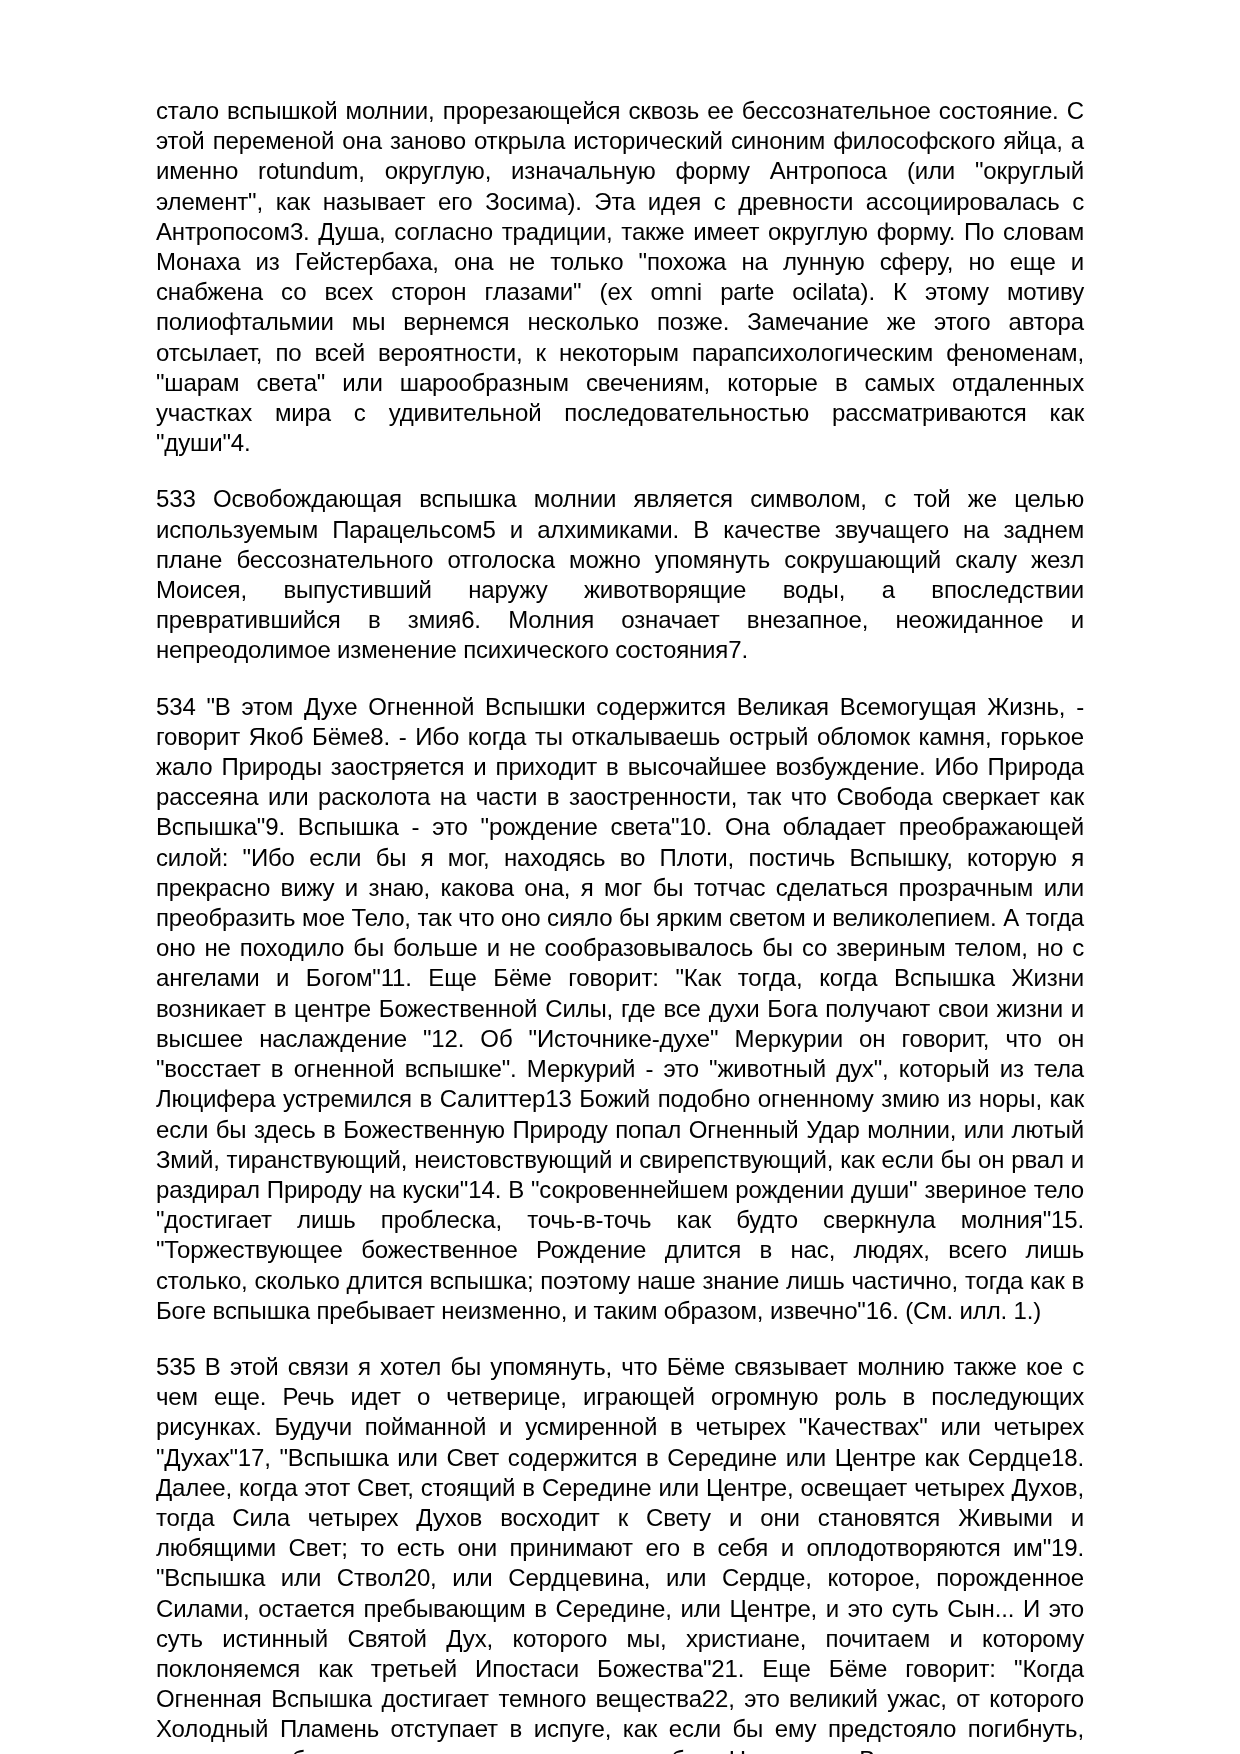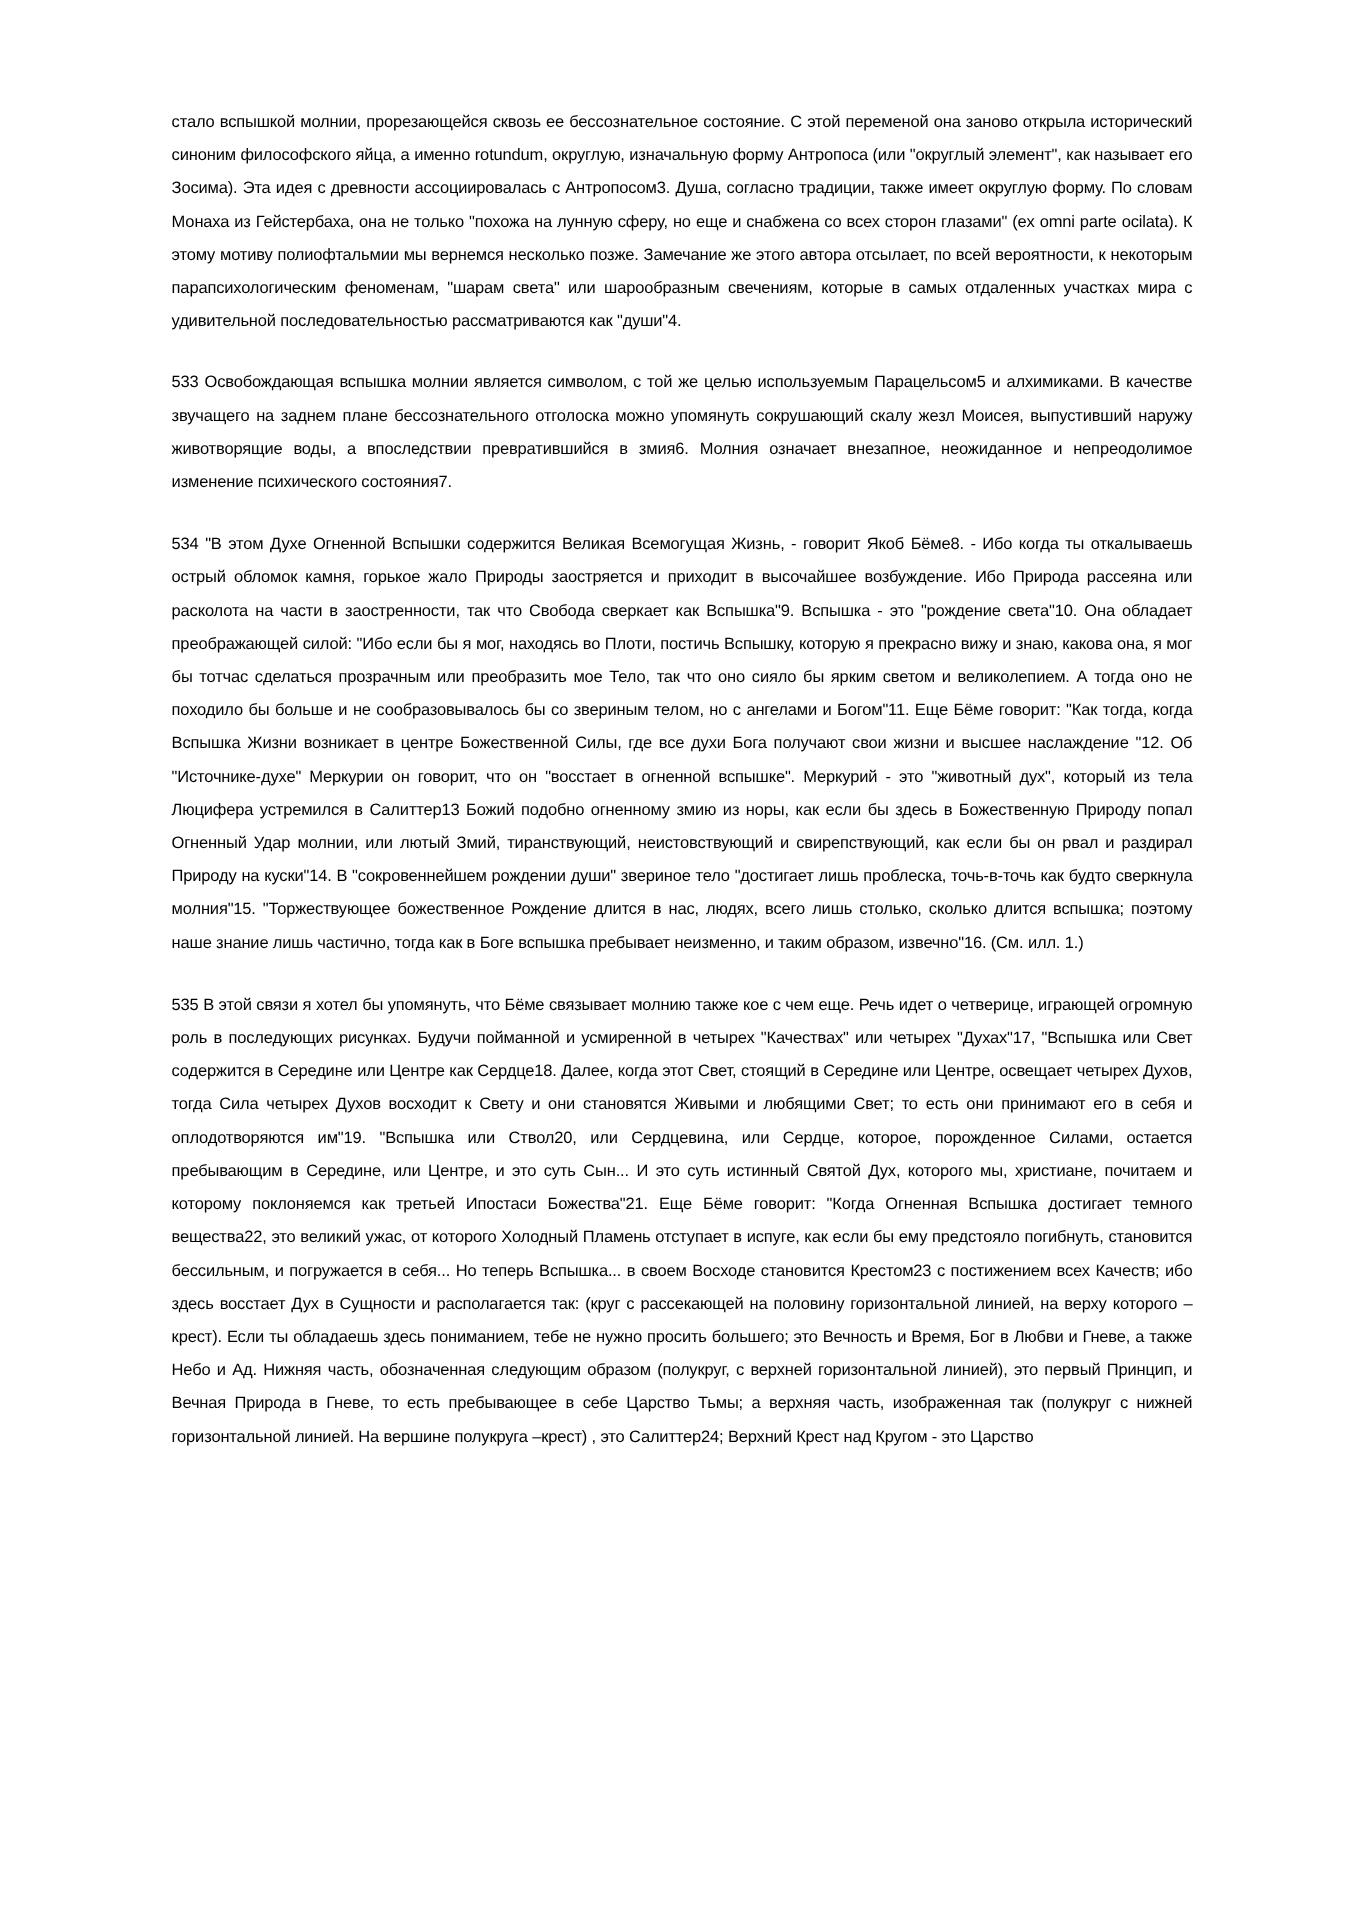--- a/index.html
+++ b/index.html
@@ -26,21 +26,21 @@
   .text-column {
     position: absolute;
     left: 156px;
     top: 96px;
     width: 928px;
   }
   .para {
     margin: 0 0 26px 0;
     text-align: justify;
     text-justify: inter-word;
-    font-size: 15px;
+    font-size: 24px;
     line-height: 30.2px;
     letter-spacing: -0.15px;
     word-spacing: 0px;
     font-stretch: condensed;
     hyphens: none;
   }
   .para:last-child {
     margin-bottom: 0;
   }
 </style>

